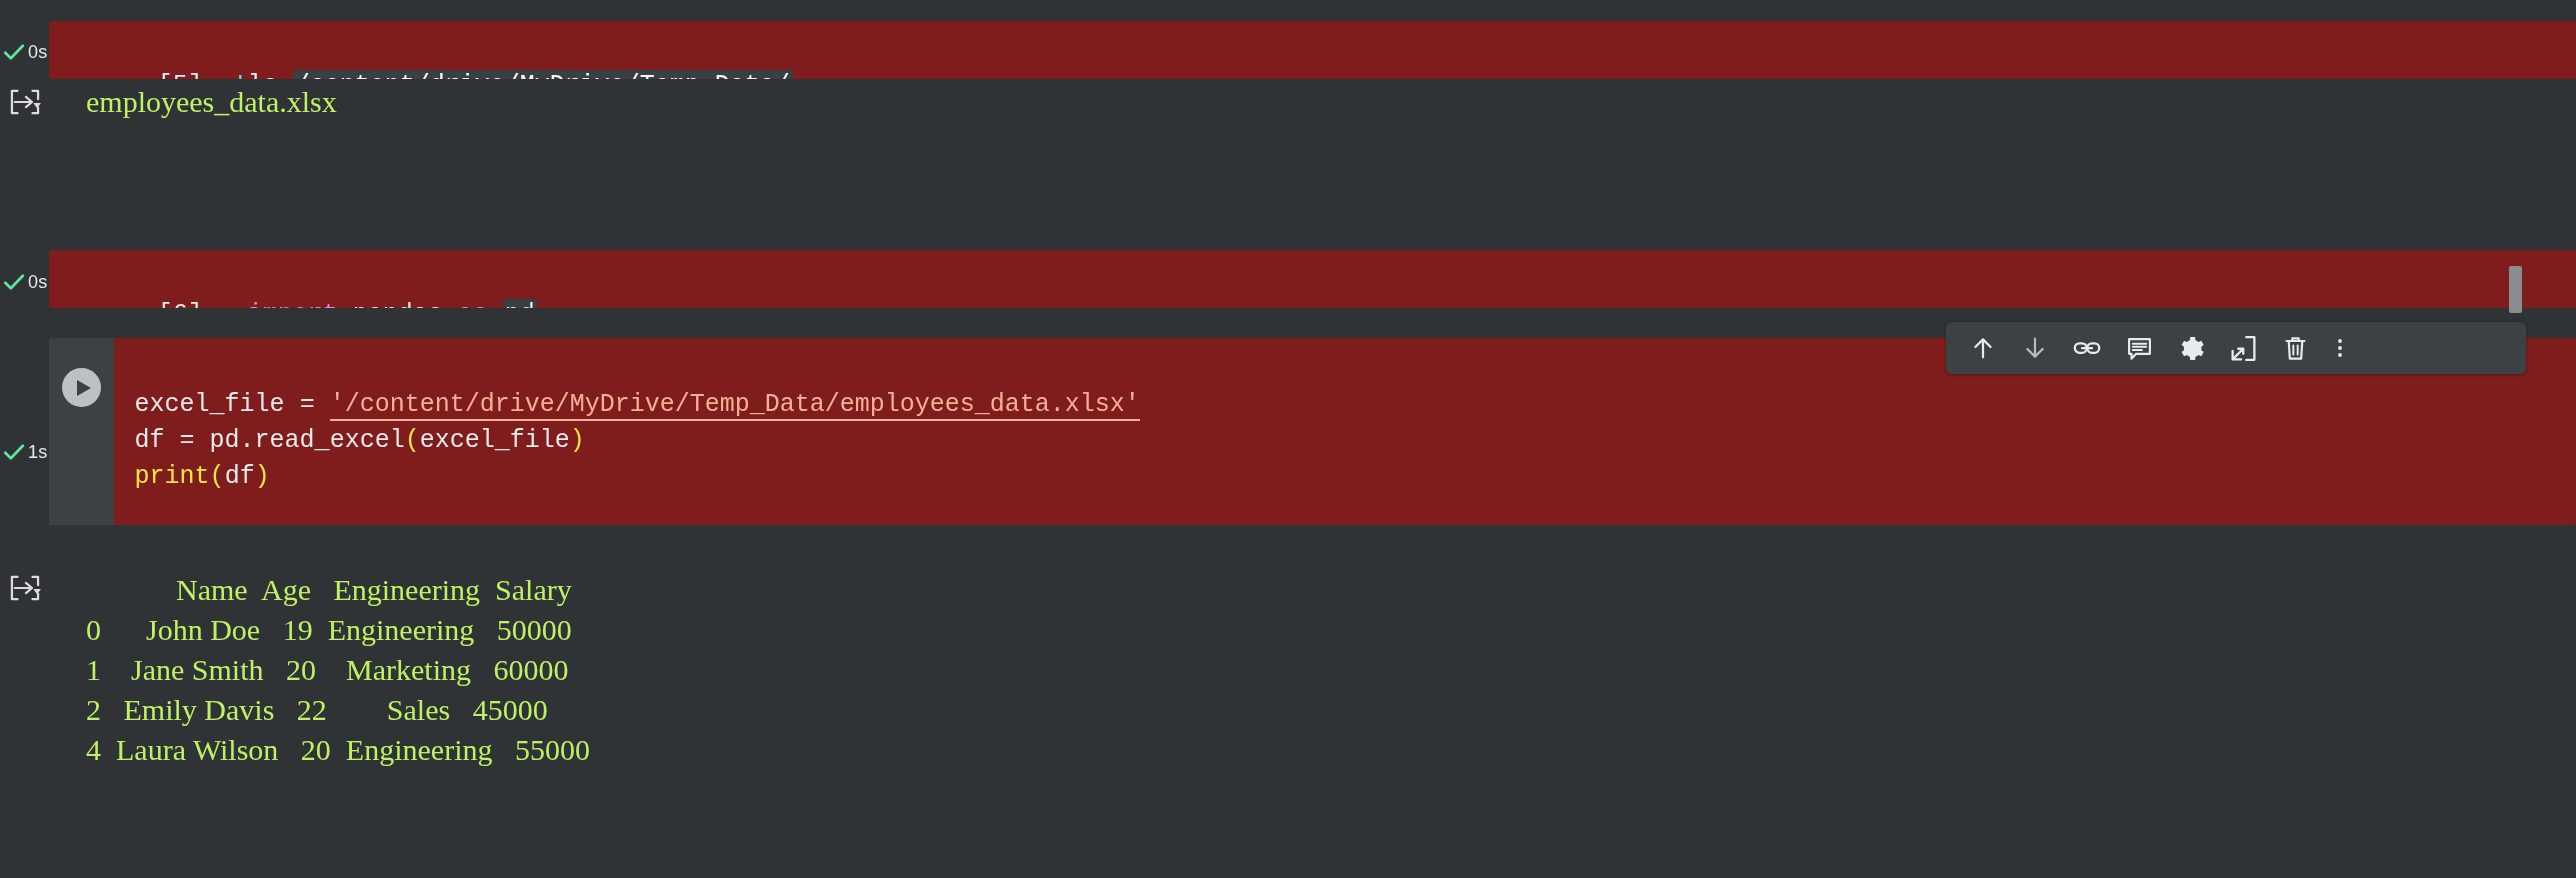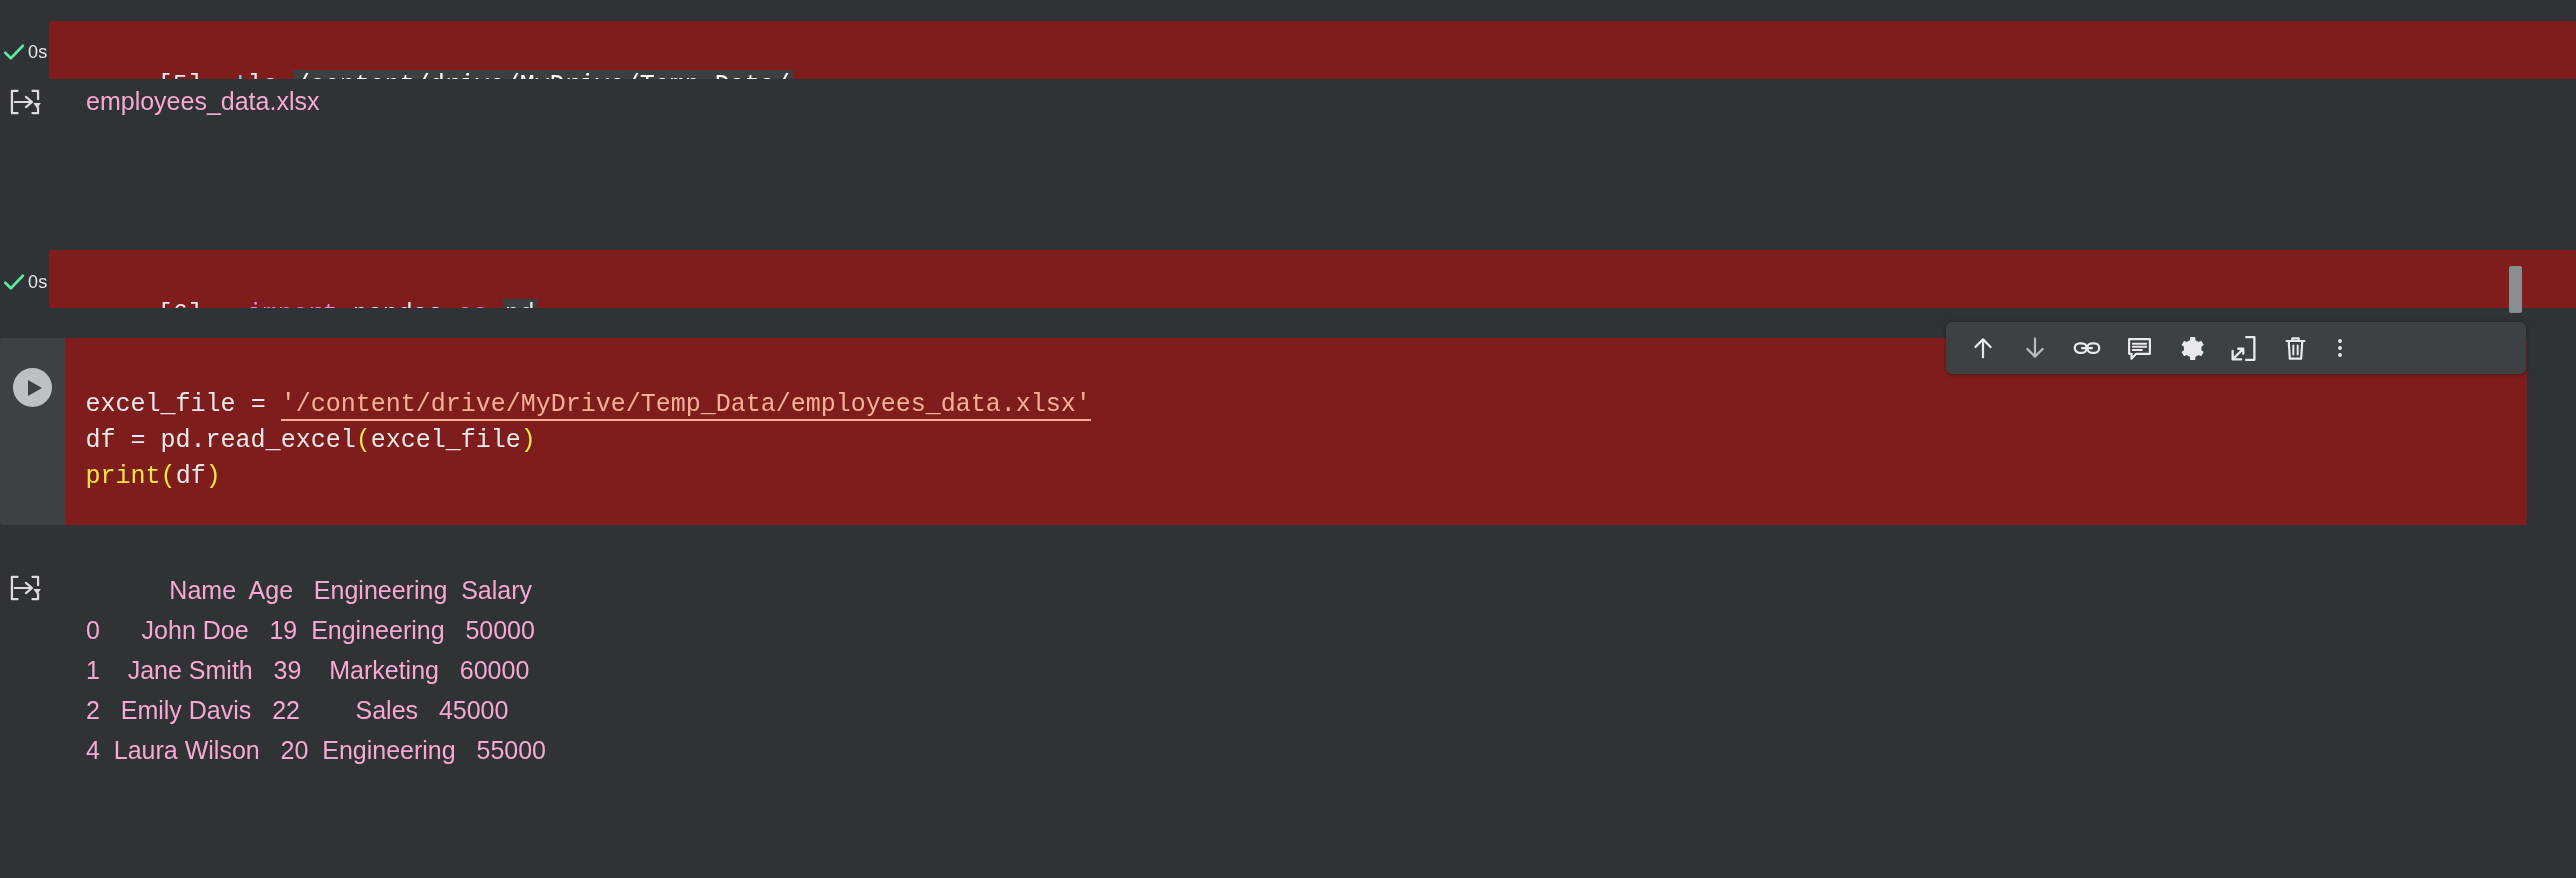--- a/index.html
+++ b/index.html
@@ -131,24 +131,24 @@
 
   .out-icon-wrap {
     width: 49px;
     flex: 0 0 49px;
     display: flex;
     justify-content: center;
     padding-top: 3.7px;
   }
 
   .out-text {
-    font-family: Liberation Sans, sans-serif;
-    font-size: 25px;
+    font-family: Liberation Serif, serif;
+    font-size: 30px;
     line-height: 23.4px;
-    color: #f9a8d4;
+    color: #bef264;
     white-space: pre;
   }
 
   .out-panel {
     position: absolute;
     background: #2f3335;
   }
 
   
   .cell-toolbar {
@@ -227,20 +227,26 @@
 
     <div class="code-body" style="width:2527px; height:58px; padding:11.2px 0 0 18.7px;">
       <span class="exec-label">[6]</span><span class="tok-plain">   </span><span class="tok-kw">import</span><span class="tok-plain"> </span><span class="tok-plain">pandas</span><span class="tok-plain"> </span><span class="tok-kw">as</span><span class="tok-plain"> </span><span class="tok-plain ident-chip">pd</span>
     </div>
   </div>
 
   <div class="scroll-thumb" style="left:2509px; top:266px; width:13px; height:47px;"></div>
 
   <div class="cell" style="left:0px; top:338px; width:2576px; height:187px;">
 
+    <div class="gutter" style="padding-top:41px;">
+      <svg class="check-icon" viewBox="0 0 24 24">
+        <path d="M4.5 12.6 L9.3 17.4 L19.6 6.6" fill="none" stroke="#5ce6a0" stroke-width="2.3" stroke-linecap="round" stroke-linejoin="round"></path>
+      </svg>
+      <span class="run-time">1s</span>
+    </div>
 
     <div class="run-gutter" style="height:187px; padding-top:30px;">
       <div class="run-btn">
         <span class="tri"></span>
       </div>
     </div>
 
     <div class="code-body" style="width:2462px; height:187px; padding:13px 0 0 20.6px; border-radius:0 2.8px 2.8px 0;">
 <span class="tok-plain">excel_file</span><span class="tok-plain"> = </span><span class="tok-str-u">'/content/drive/MyDrive/Temp_Data/employees_data.xlsx'</span>
 <span class="tok-plain">df = pd.read_excel</span><span class="tok-paren">(</span><span class="tok-plain">excel_file</span><span class="tok-paren">)</span>
@@ -318,20 +324,20 @@
         <path d="M25 27 H31 V21" fill="none" stroke="#dadce0" stroke-width="2.4" stroke-linecap="round" stroke-linejoin="round"></path>
         <path d="M6 15 H23" fill="none" stroke="#dadce0" stroke-width="2.4" stroke-linecap="round"></path>
         <path d="M18 9.5 L24.5 15 L18 20.5" fill="none" stroke="#dadce0" stroke-width="2.4" stroke-linecap="round" stroke-linejoin="round"></path>
         <path d="M26 16 L34 16 L30 22 Z" fill="#dadce0"></path>
       </svg>
     </div>
 
     <div style="margin-left:37px; padding-top:9.3px;">
       <div class="out-text" style="line-height:40px;">            Name  Age   Engineering  Salary</div>
       <div class="out-text" style="line-height:40px;">0      John Doe   19  Engineering   50000</div>
-      <div class="out-text" style="line-height:40px;">1    Jane Smith   39    Marketing   60000</div>
+      <div class="out-text" style="line-height:40px;">1    Jane Smith   20    Marketing   60000</div>
       <div class="out-text" style="line-height:40px;">2   Emily Davis   22        Sales   45000</div>
       <div class="out-text" style="line-height:40px;">4  Laura Wilson   20  Engineering   55000</div>
     </div>
   </div>
 
 </div>
 
 
 </body></html>

